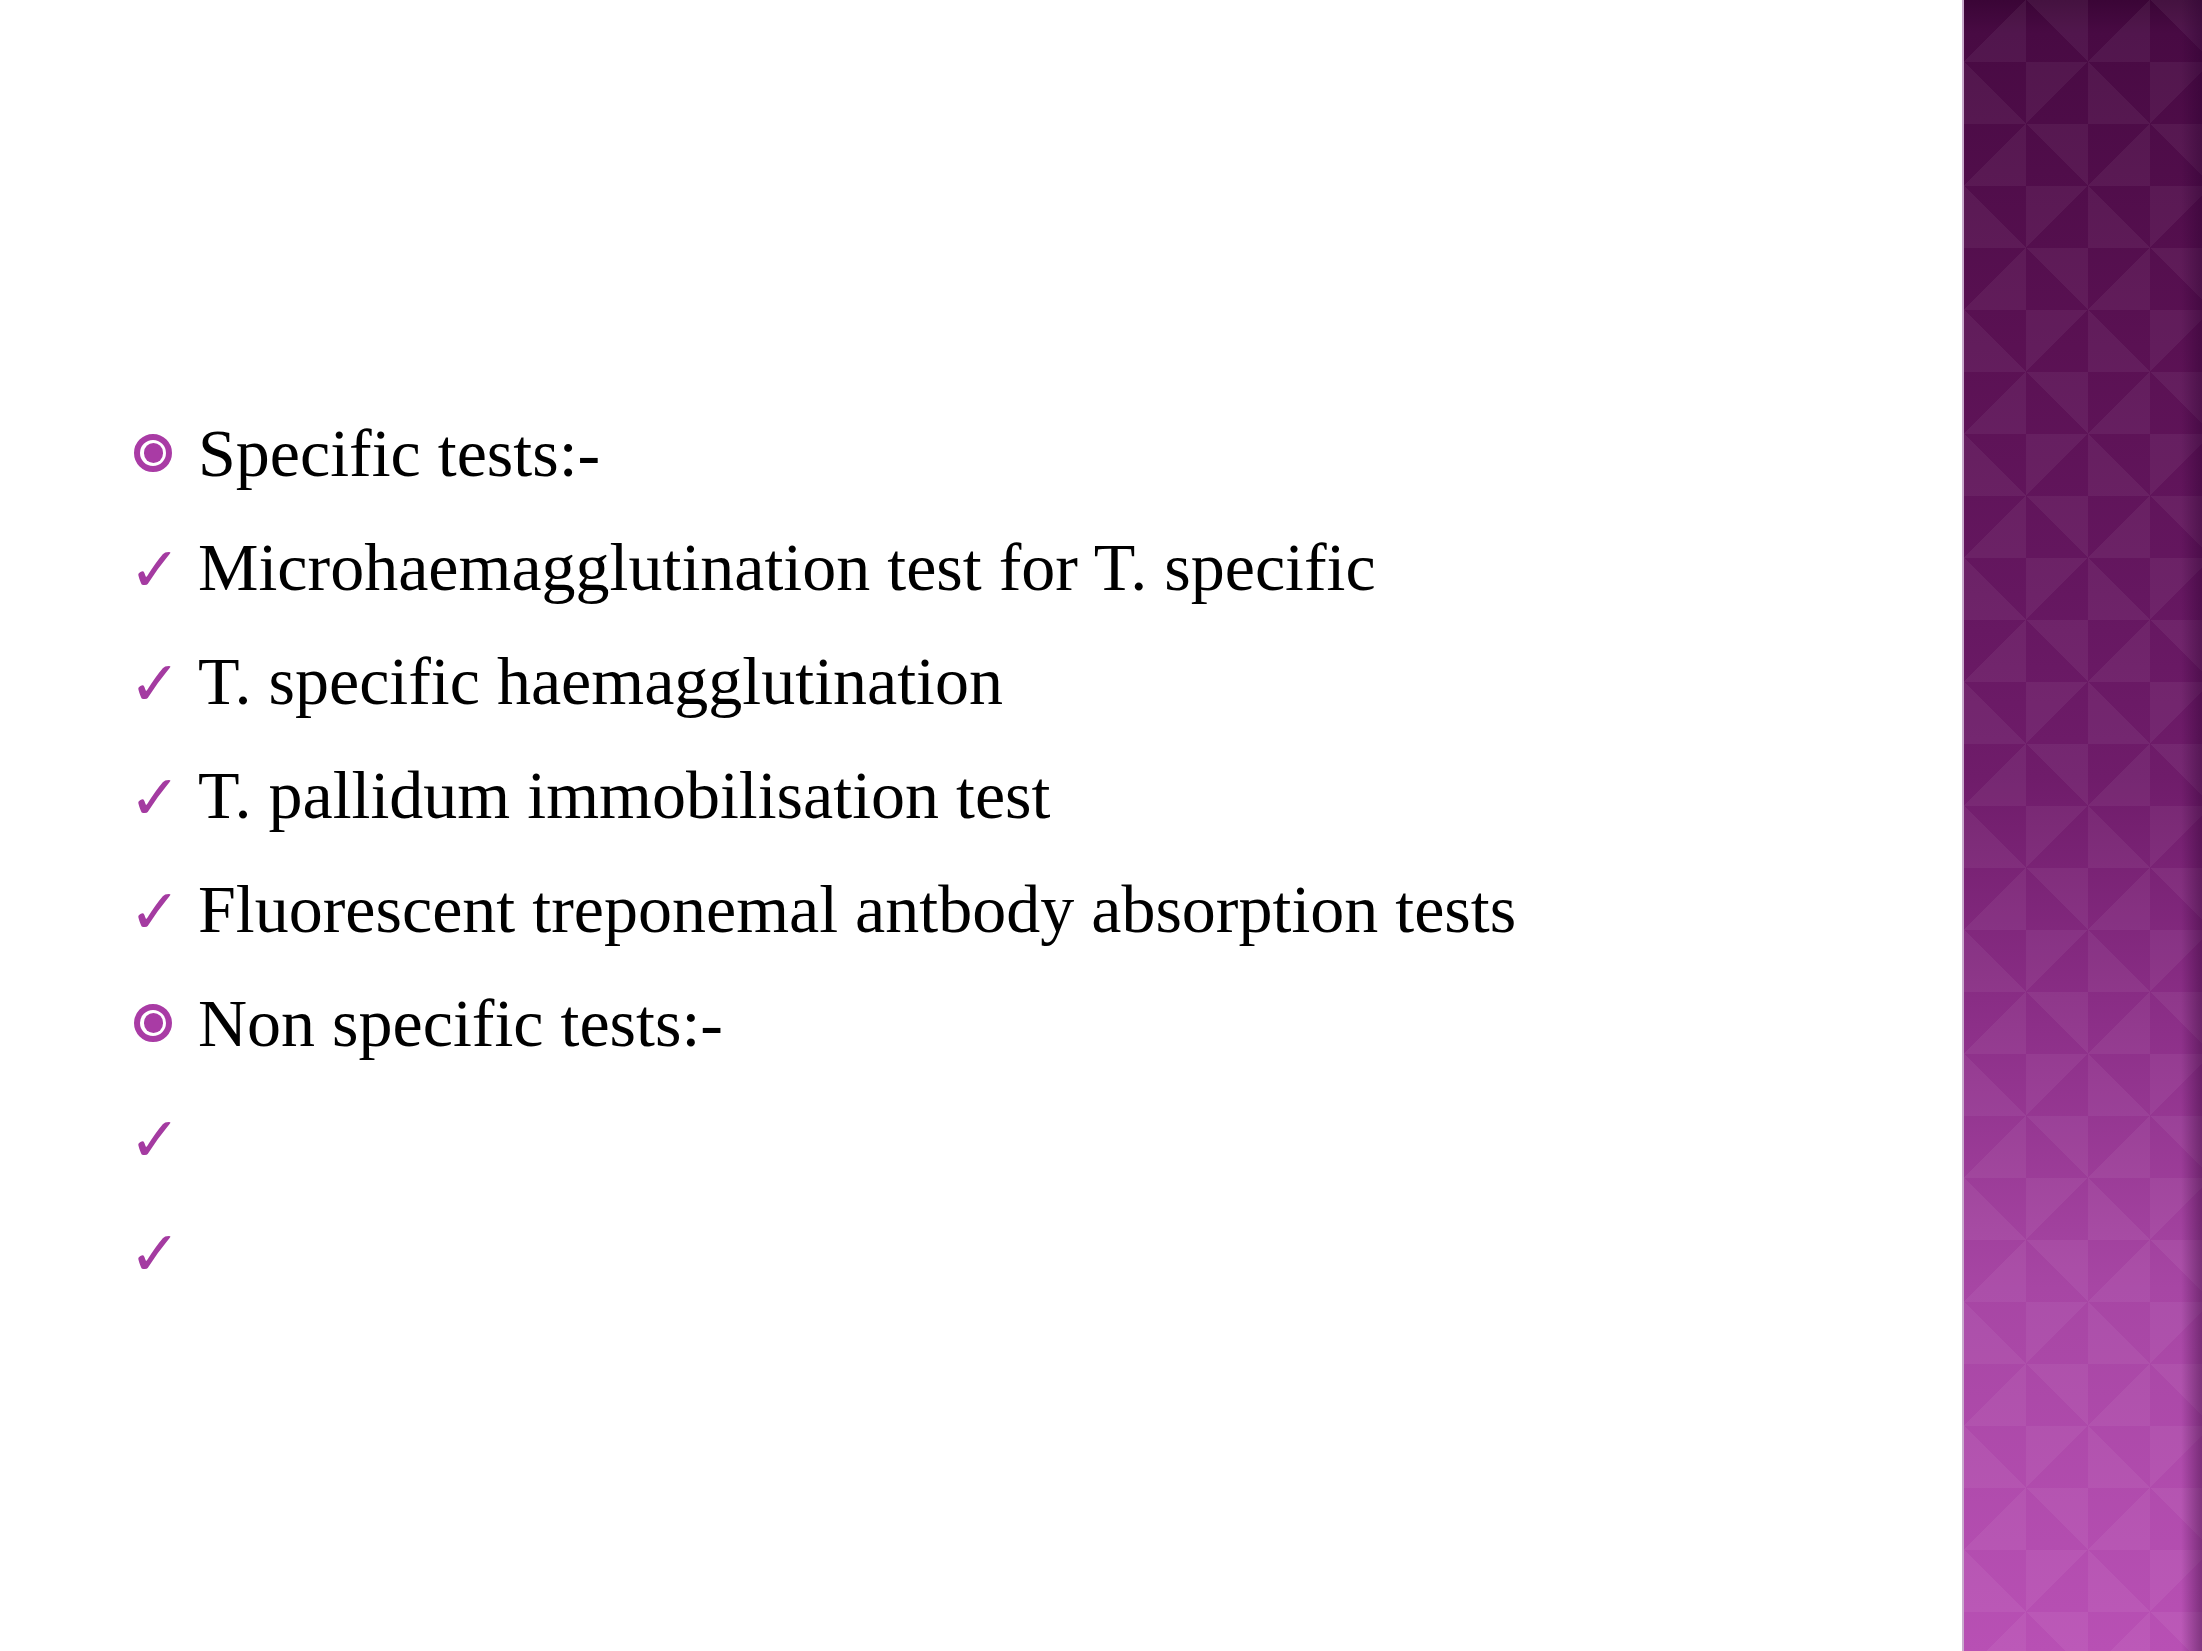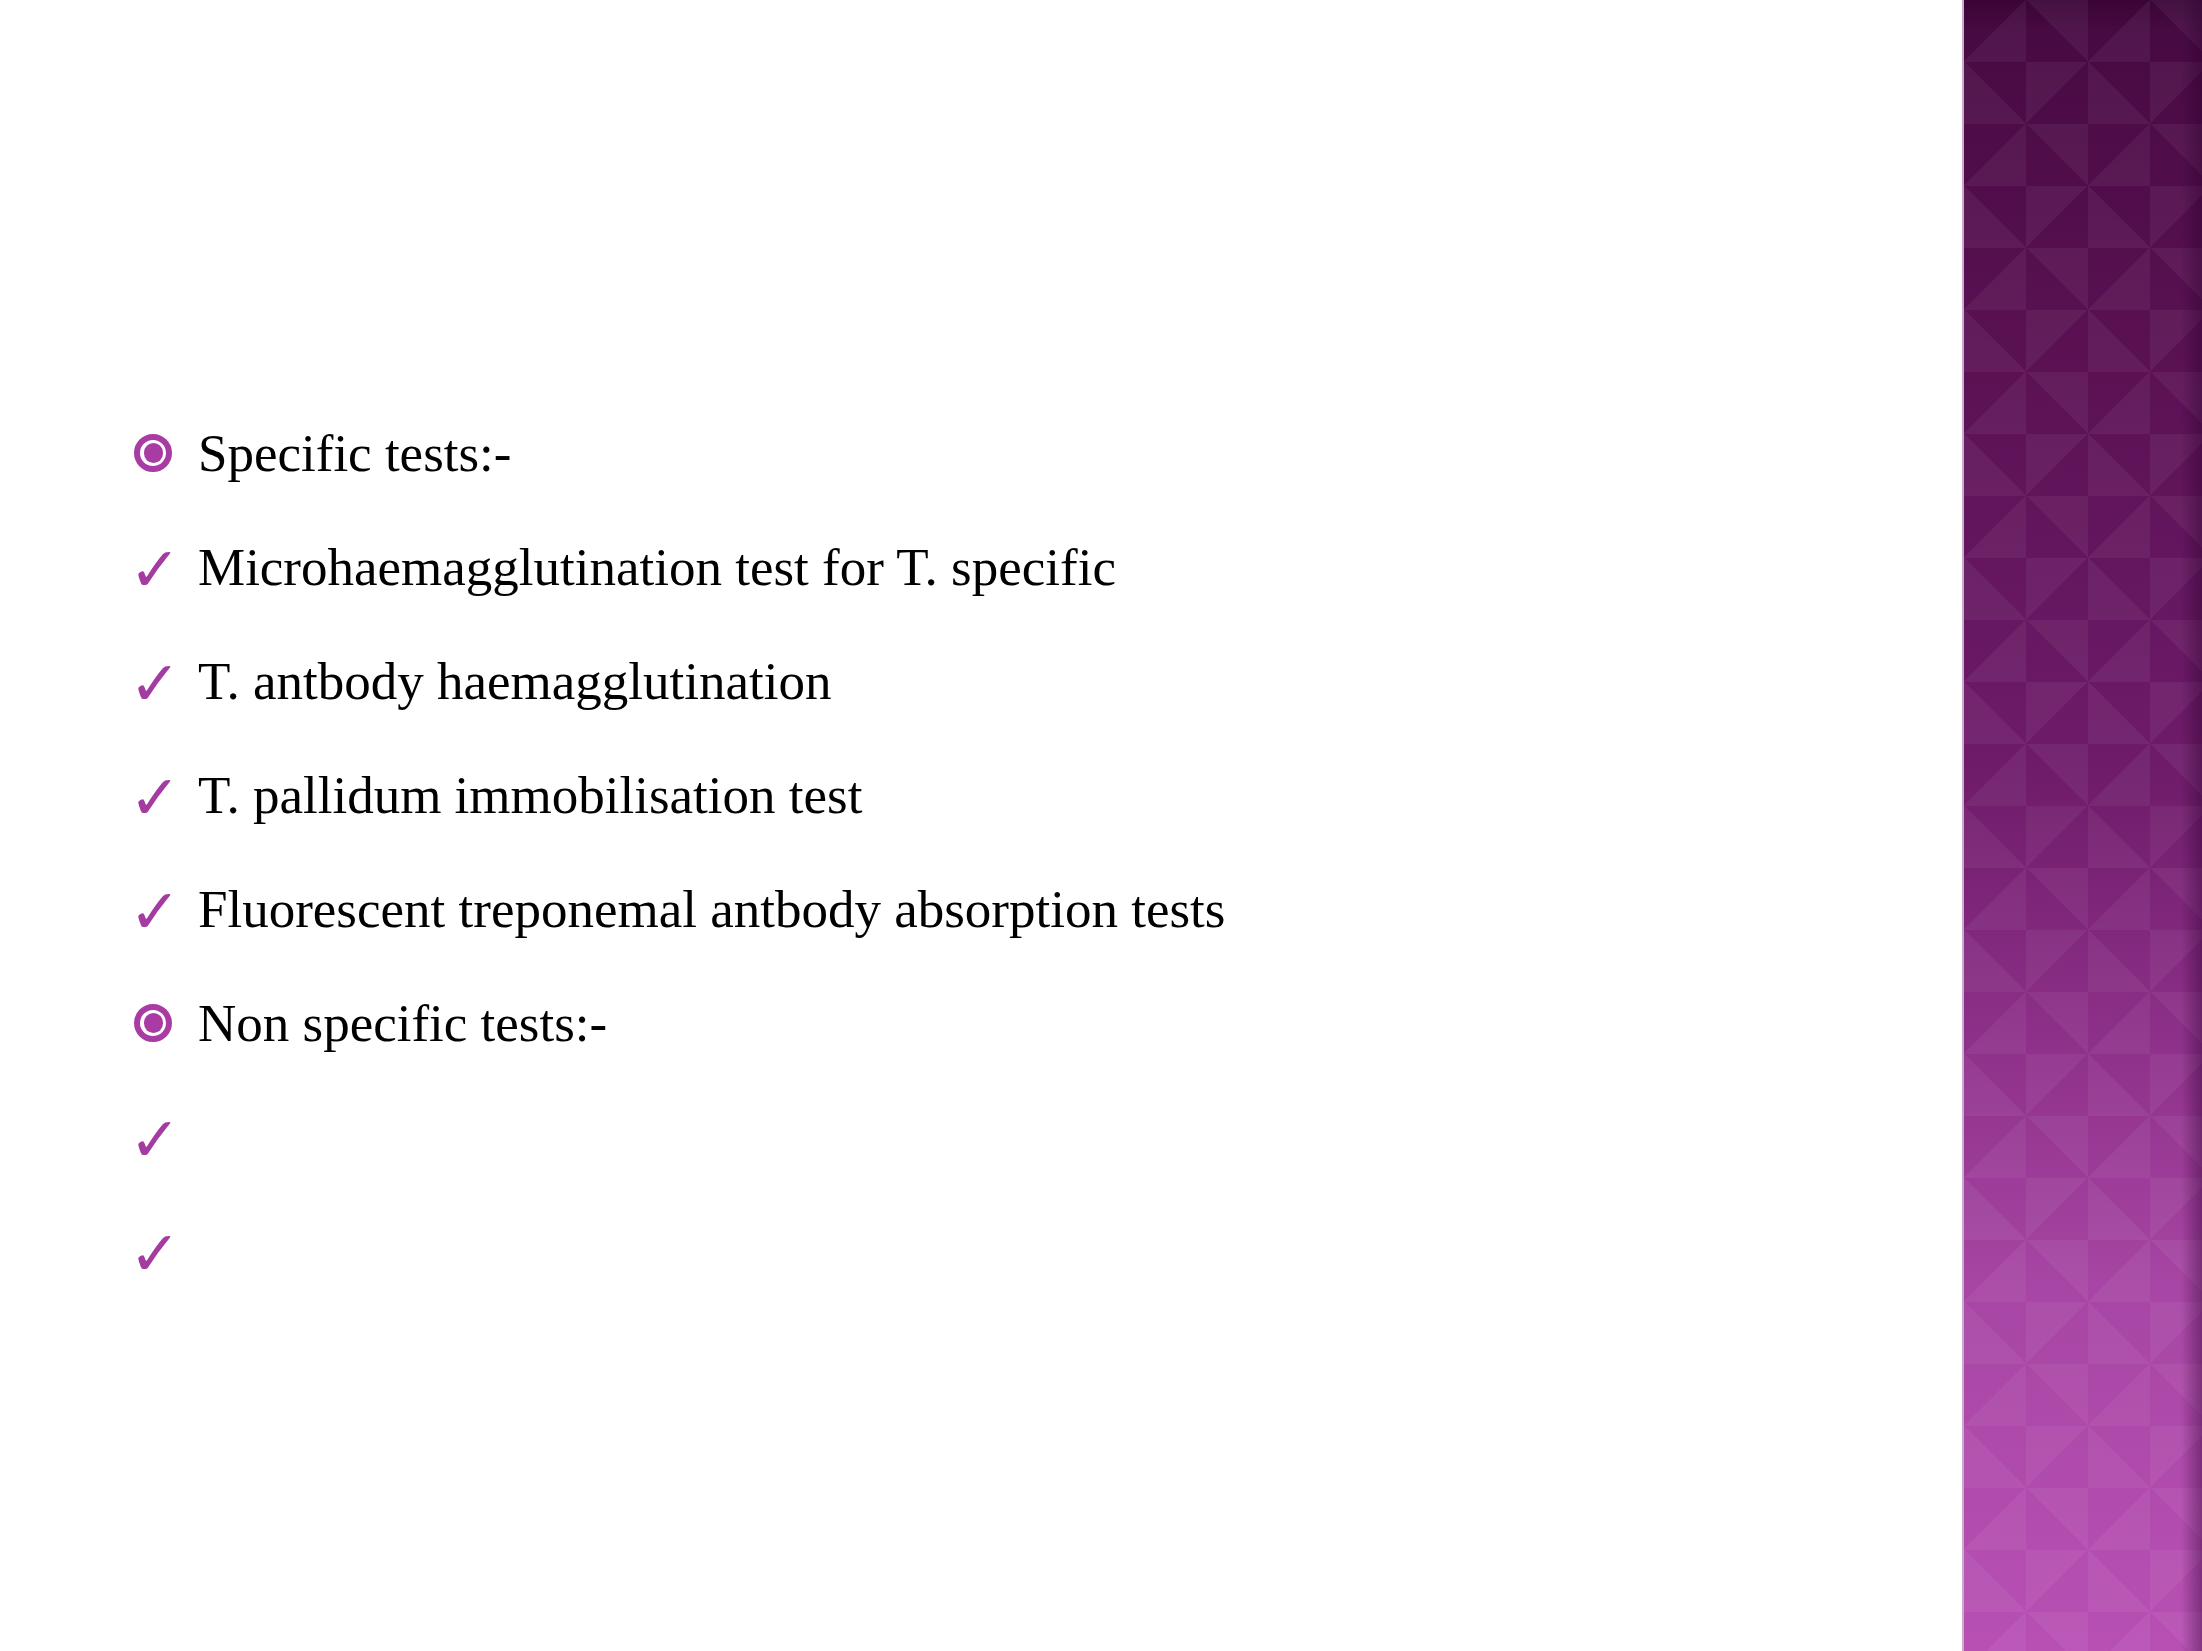--- a/index.html
+++ b/index.html
@@ -45,21 +45,21 @@
     height: 114px;
     white-space: nowrap;
   }
   .marker-box {
     flex: 0 0 69px;
     width: 69px;
     display: flex;
     align-items: center;
   }
   .item-text {
-    font-size: 53px;
+    font-size: 68px;
     line-height: 114px;
     color: var(--text);
     letter-spacing: 0;
   }
   
   .target-bullet {
     position: relative;
     display: block;
     margin-left: 5.2px;
     width: 26px;
@@ -143,21 +143,21 @@
       <span class="marker-box">
         <span class="check-icon">✓</span>
       </span>
       <span class="item-text">Microhaemagglutination test for T. specific</span>
     </div>
 
     <div class="row">
       <span class="marker-box">
         <span class="check-icon">✓</span>
       </span>
-      <span class="item-text">T. antbody haemagglutination</span>
+      <span class="item-text">T. specific haemagglutination</span>
     </div>
 
     <div class="row">
       <span class="marker-box">
         <span class="check-icon">✓</span>
       </span>
       <span class="item-text">T. pallidum immobilisation test</span>
     </div>
 
     <div class="row">

